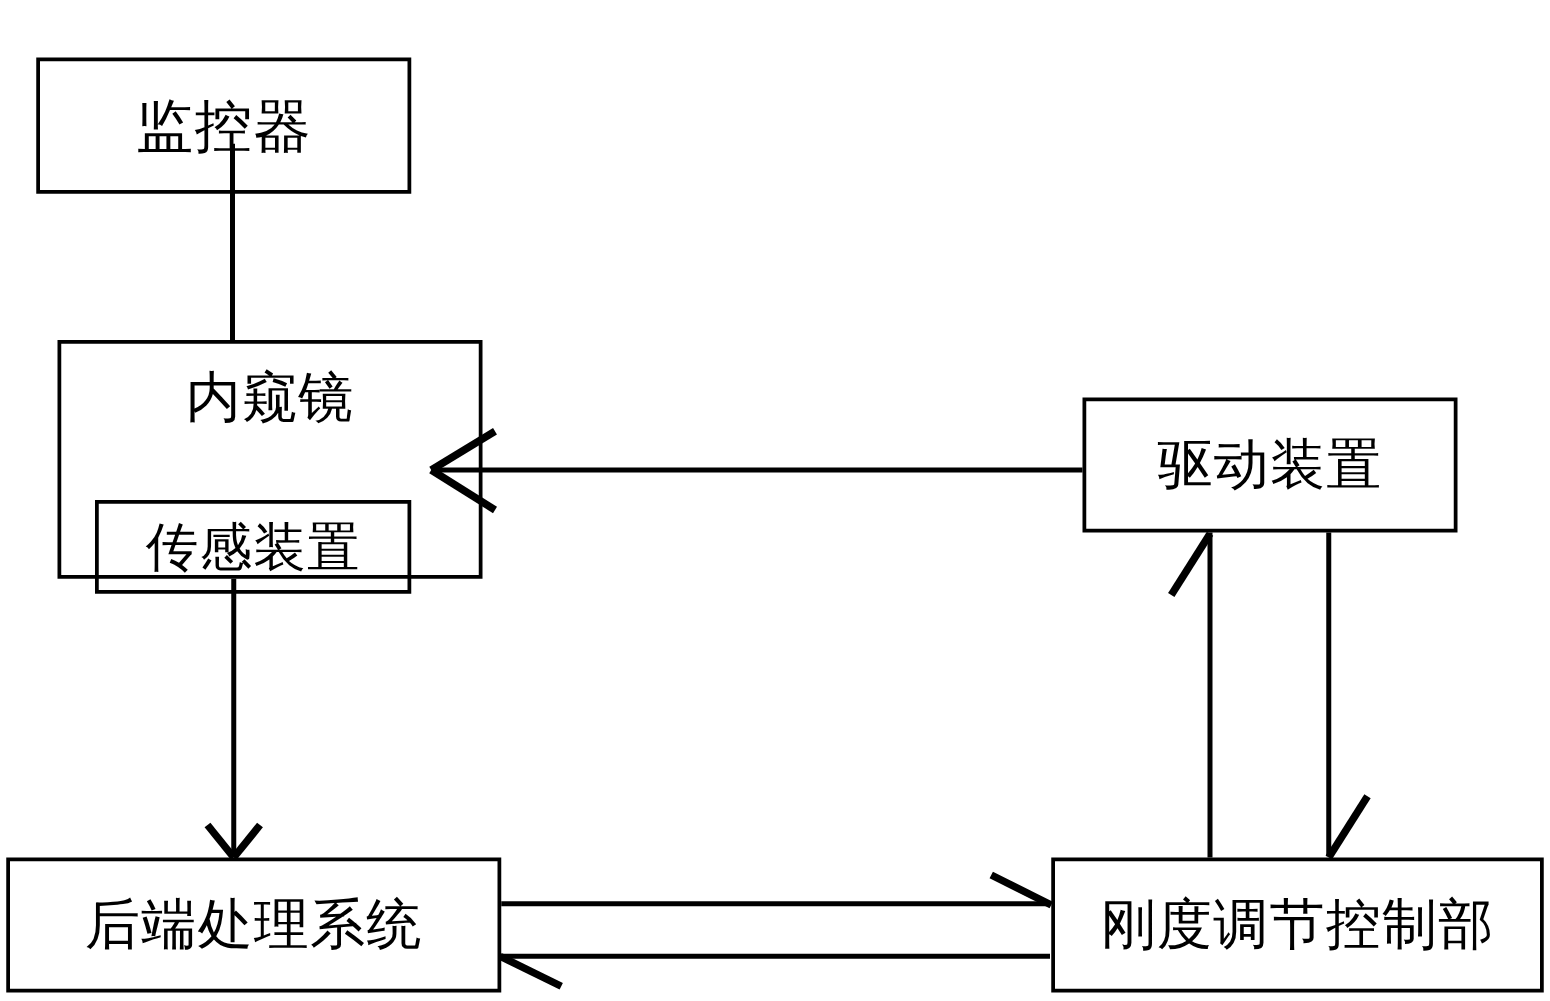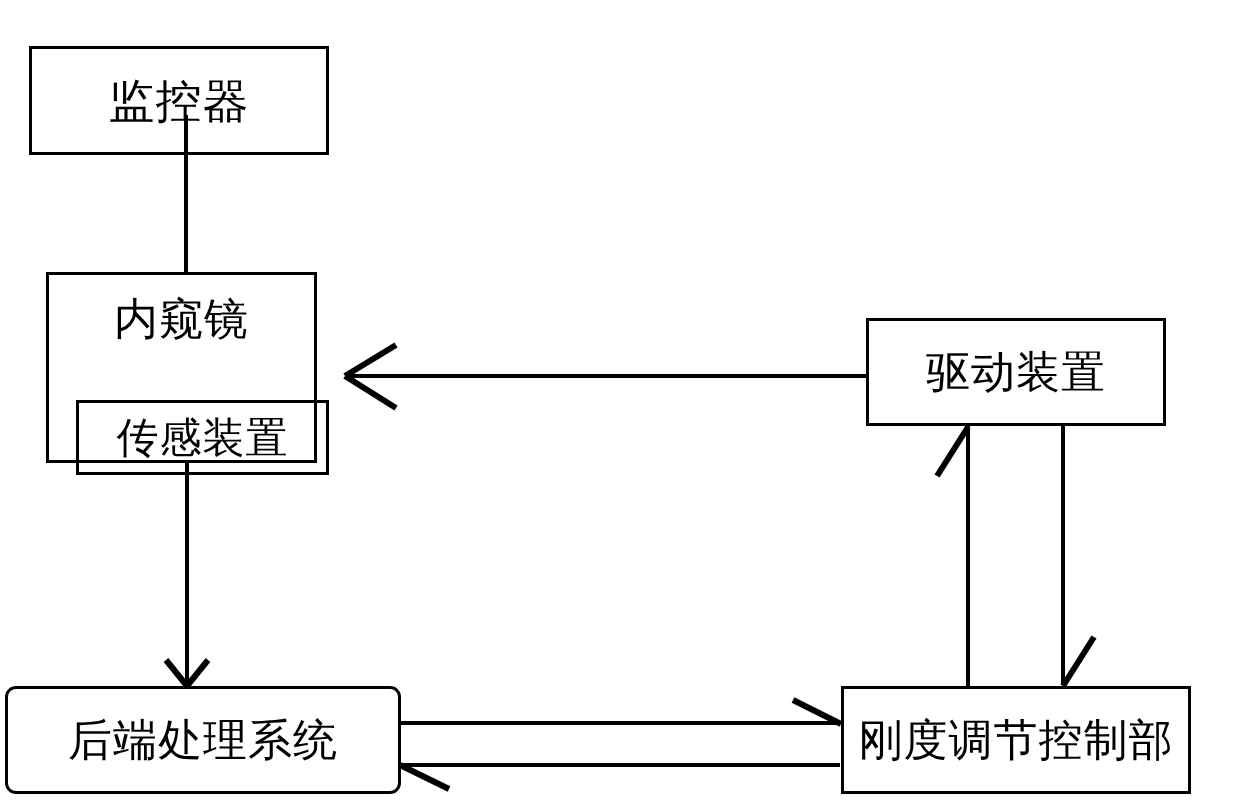--- a/index.html
+++ b/index.html
@@ -44,26 +44,26 @@
     line-height: 1;
     white-space: nowrap;
     letter-spacing: 1px;
   }
   .lbl-xl { font-size: 46px; }
   .lbl-lg { font-size: 44px; }
   .lbl-md { font-size: 42px; }
 
   
   #node-monitor      { left: 29px;  top: 6px;   width: 300px; height: 109px; margin-top: 40px; }
-  #node-endoscope    { left: 46px;  top: 272px; width: 271px; height: 191px; }
+  #node-endoscope    { left: 46px;  top: 272px; width: 340px; height: 191px; }
   #label-endoscope   { position: absolute; left: 0; right: 0; top: 22px; text-align: center; }
   #node-sensing      { left: 27px;  top: 92px;  width: 253px; height: 75px; margin-top: 33px; }
   #node-drive        { left: 866px; top: 318px; width: 300px; height: 108px; justify-content: center; }
-  #node-backend      { left: 5px;   top: 686px; width: 396px; height: 108px; border-radius: 11px; }
-  #node-stiffness    { left: 841px; top: 686px; width: 350px; height: 108px; }
+  #node-backend      { left: 5px;   top: 686px; width: 396px; height: 108px; }
+  #node-stiffness    { left: 841px; top: 686px; width: 394px; height: 108px; }
 </style>
 </head>
 <body>
 
 <div id="diagram-root">
 
   <svg id="diagram-svg" viewBox="0 0 1240 801">
 
     <g>
       <line x1="186" y1="115" x2="186" y2="272" stroke="#000000" stroke-width="4"></line>

